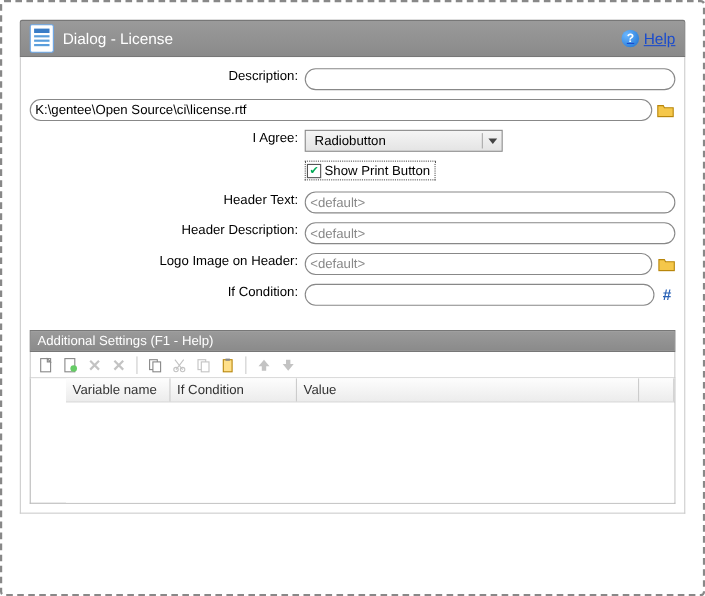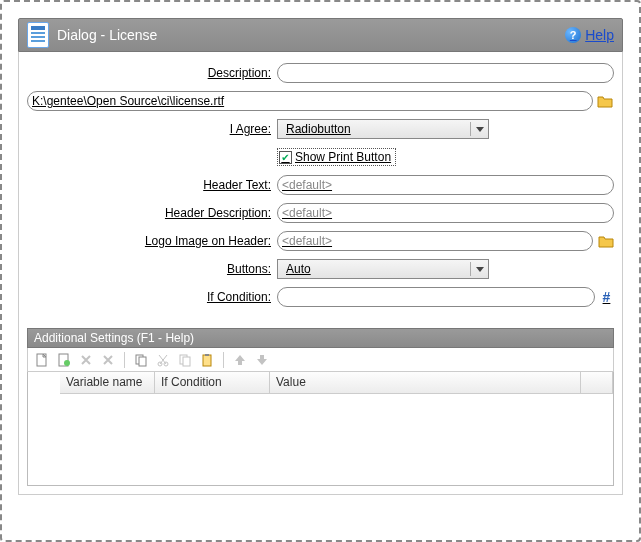--- a/index.html
+++ b/index.html
@@ -68,45 +68,44 @@
     display: flex; align-items: center; justify-content: center;
   }
   .form-area {
     border: 1px solid #ccc;
     border-top: none;
     padding: 10px 8px 8px 8px;
     background: #fff;
   }
   .row {
     display: flex;
-    align-items: center;
+    align-items: flex-start;
     margin-bottom: 6px;
     min-height: 22px;
-    text-decoration: underline;
   }
   .lbl {
     width: 250px;
     text-align: right;
     padding-right: 6px;
     color: #000;
   }
   .fld { flex: 1; display: flex; align-items: center; gap: 4px; }
   input[type="text"], .select {
     height: 20px;
     border: 1px solid #888;
     background: #fff;
     font-family: inherit;
     font-size: 12px;
     padding: 2px 4px;
     outline: none;
   }
   input[type="text"] { width: 100%; border-radius: 10px; }
   input.placeholder-style::placeholder { color: #888; font-style: normal; }
   .select {
-    width: 212px;
+    width: 180px;
     background: linear-gradient(#f5f5f5,#e4e4e4);
     display: flex;
     align-items: center;
     justify-content: space-between;
     padding-right: 0;
     cursor: pointer;
   }
   .select .sel-txt { padding-left: 4px; }
   .select .sel-btn {
     width: 18px; height: 100%;
@@ -266,31 +265,20 @@
       <div class="fld">
         <input type="text" class="placeholder-style" placeholder="&lt;default&gt;" style="">
         <div class="folder-icon">
           <svg class="folder-svg" viewBox="0 0 16 14">
             <path d="M1 3 h5 l1 2 h8 v8 h-14 z" fill="#f5c74a" stroke="#b8860b" stroke-width="1"></path>
           </svg>
         </div>
       </div>
     </div>
 
-    <div class="row">
-      <div class="lbl">Buttons:</div>
-      <div class="fld">
-        <div class="select">
-          <span class="sel-txt">Auto</span>
-          <div class="sel-btn">
-              <div class="chev"></div>
-            </div>
-        </div>
-      </div>
-    </div>
 
     <div class="row">
       <div class="lbl">If Condition:</div>
       <div class="fld">
         <input type="text" value="" style="">
         <div class="hash">#</div>
       </div>
     </div>
 
     <div class="section-bar">

